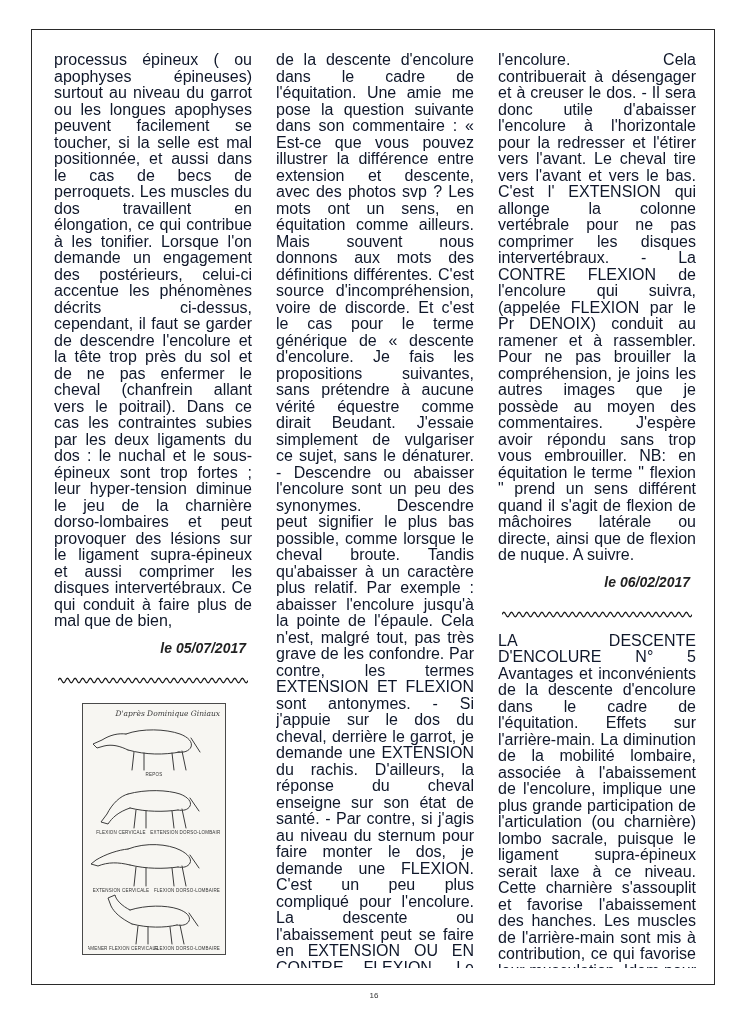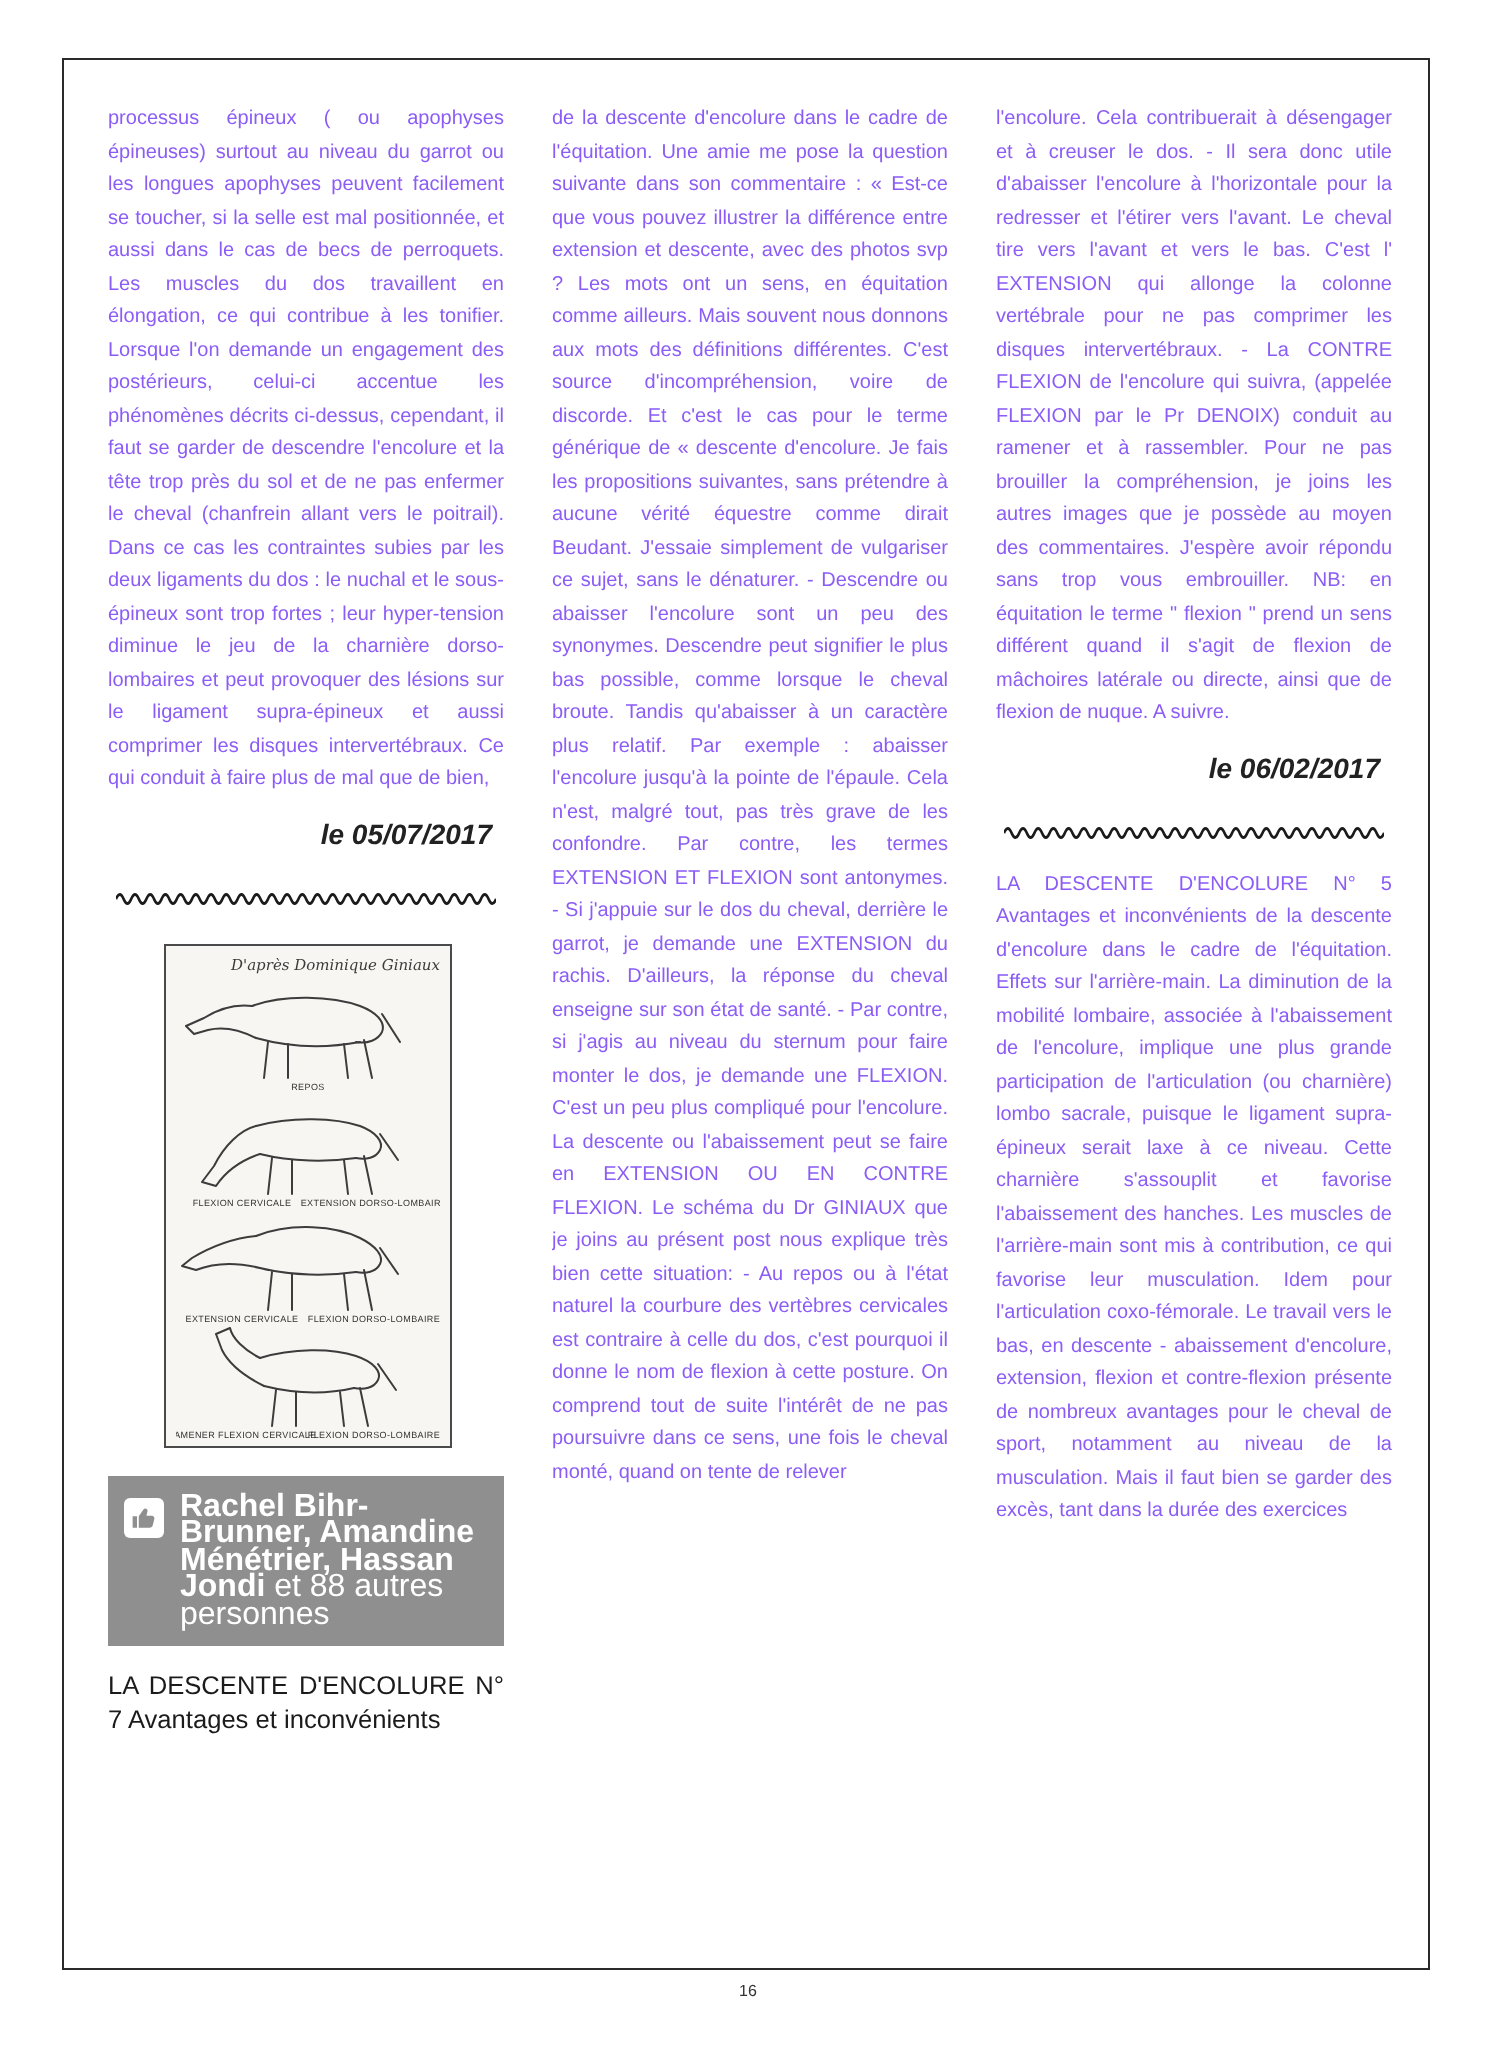--- a/index.html
+++ b/index.html
@@ -8,22 +8,22 @@
     font-family:"Liberation Sans", sans-serif;color:#1b1b1b;overflow:hidden;
   }
   .frame{
     position:absolute;left:31px;top:29px;width:684px;height:956px;
     border:1px solid #2a2a2a;box-sizing:border-box;
     padding:22px 22px 16px 22px;
   }
   .columns{display:flex;gap:24px;height:100%;}
   .col{width:198px;flex:none;overflow:hidden;}
   .body-text{
-    margin:0;font-size:10px;line-height:16.5px;text-align:justify;
-    color:#8b5cf6;
+    margin:0;font-size:16px;line-height:16.5px;text-align:justify;
+    color:#0f172a;
   }
   .date-line{
     margin:10px 6px 0 0;text-align:right;
     font-size:14px;font-weight:bold;font-style:italic;color:#222;
   }
   .squiggle{display:block;width:96%;height:9px;margin:20px auto 0 auto;}
   .squiggle path{stroke:#1b1b1b;stroke-width:1.3;fill:none;}
   .figure{
     width:132px;margin:18px 0 0 28px;border:1px solid #4a4a4a;
     background:#f7f6f2;padding:5px 5px 2px 5px;

